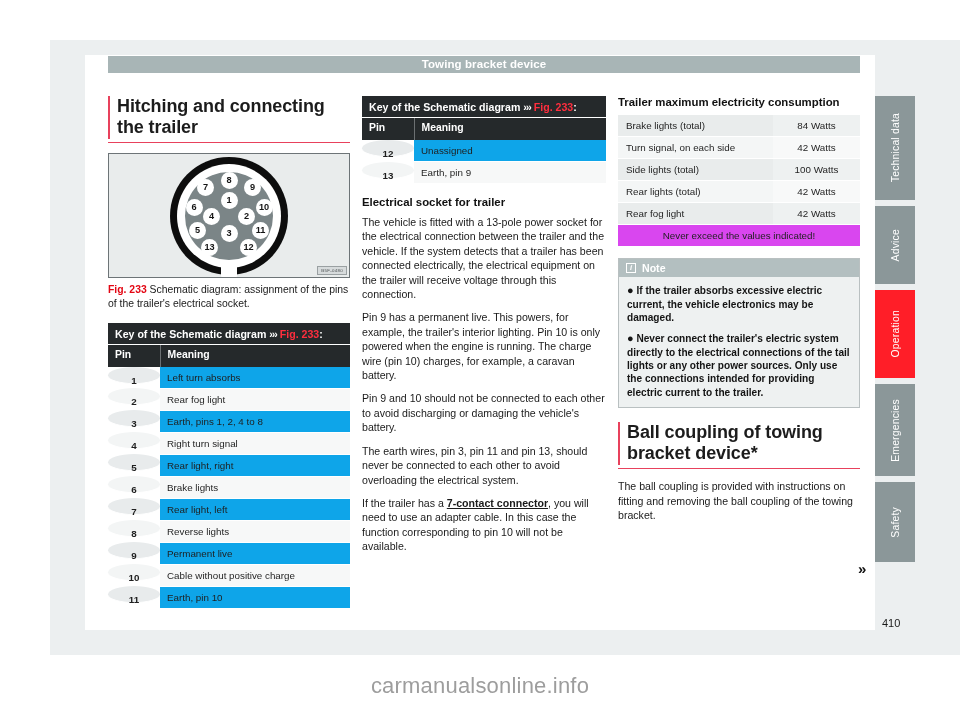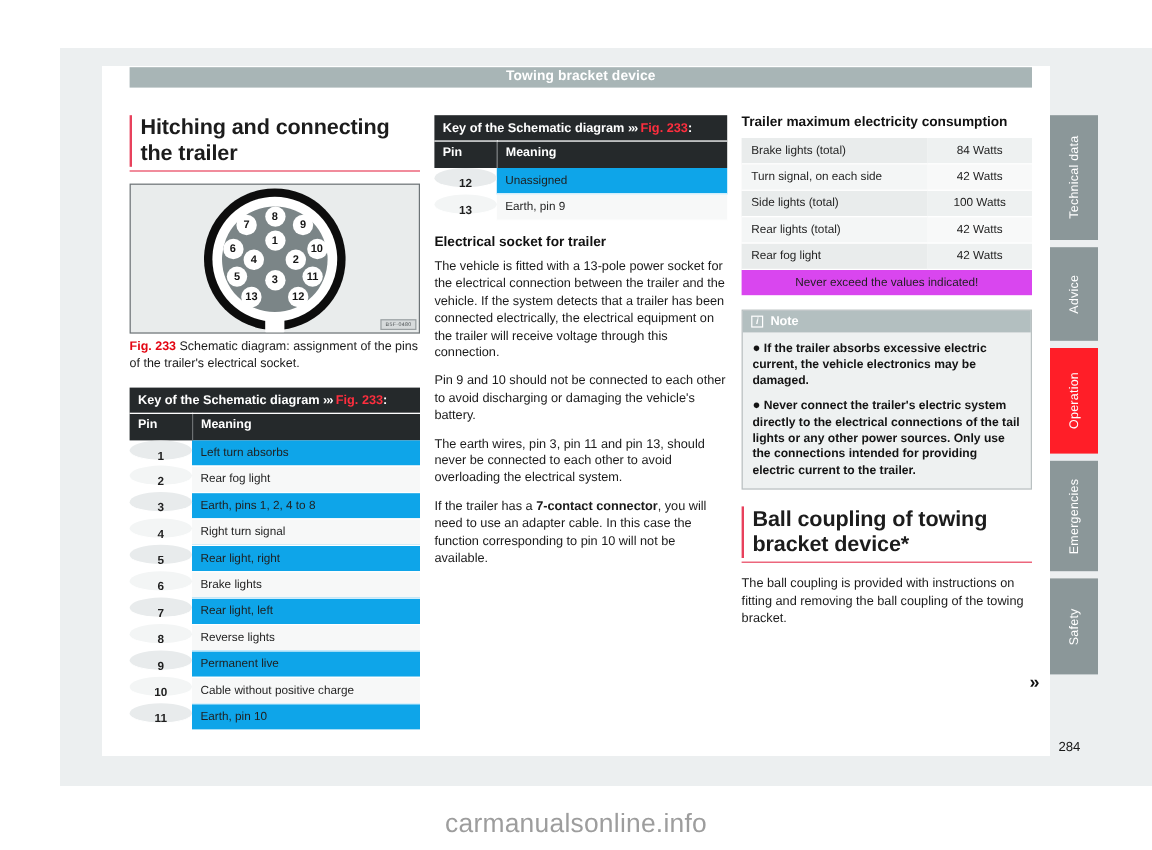--- a/index.html
+++ b/index.html
@@ -80,21 +80,21 @@
   }
 
   
   p.body {
     font-size: 10.6px;
     color: #1a1a1a;
     line-height: 1.36;
     margin-bottom: 9px;
     text-align: left;
   }
-  p.body b { font-weight: bold; }
+  p.body b { font-weight: bold; text-decoration: underline; }
 
   
   #figbox {
     width: 242px; height: 125px;
     border: 1px solid #6d7477;
     background: #e9ecec;
     position: relative;
     overflow: hidden;
   }
   #socket {
@@ -416,20 +416,21 @@
       <tr class="alt">
             <td class="pin">13</td>
             <td class="mean">Earth, pin 9</td>
           </tr>
     </tbody>
       </table>
 
     <div class="sub-head">Electrical socket for trailer</div>
 
     <p class="body">The vehicle is fitted with a 13-pole power socket for the electrical connection between the trailer and the vehicle. If the system detects that a trailer has been connected electrically, the electrical equipment on the trailer will receive voltage through this connection.</p>
+    <p class="body">Pin 9 has a permanent live. This powers, for example, the trailer's interior lighting. Pin 10 is only powered when the engine is running. The charge wire (pin 10) charges, for example, a caravan battery.</p>
     <p class="body">Pin 9 and 10 should not be connected to each other to avoid discharging or damaging the vehicle's battery.</p>
     <p class="body">The earth wires, pin 3, pin 11 and pin 13, should never be connected to each other to avoid overloading the electrical system.</p>
     <p class="body"><span>If the trailer has a </span><b>7-contact connector</b><span>, you will need to use an adapter cable. In this case the function corresponding to pin 10 will not be available.</span></p>
   </div>
 
   <div class="col" id="col3">
 
     <div class="sub-head">Trailer maximum electricity consumption</div>
 
     <table class="constable">
@@ -489,16 +490,16 @@
       </div>
     <div class="tab" style="height:92px;">
         <span>Emergencies</span>
       </div>
     <div class="tab" style="height:80px;">
         <span>Safety</span>
       </div>
   </div>
 
   <div id="chevron">»</div>
-  <div id="pageno">284</div>
+  <div id="pageno">410</div>
   <div id="watermark">carmanualsonline.info</div>
 
 </div>
 
 </body></html>

